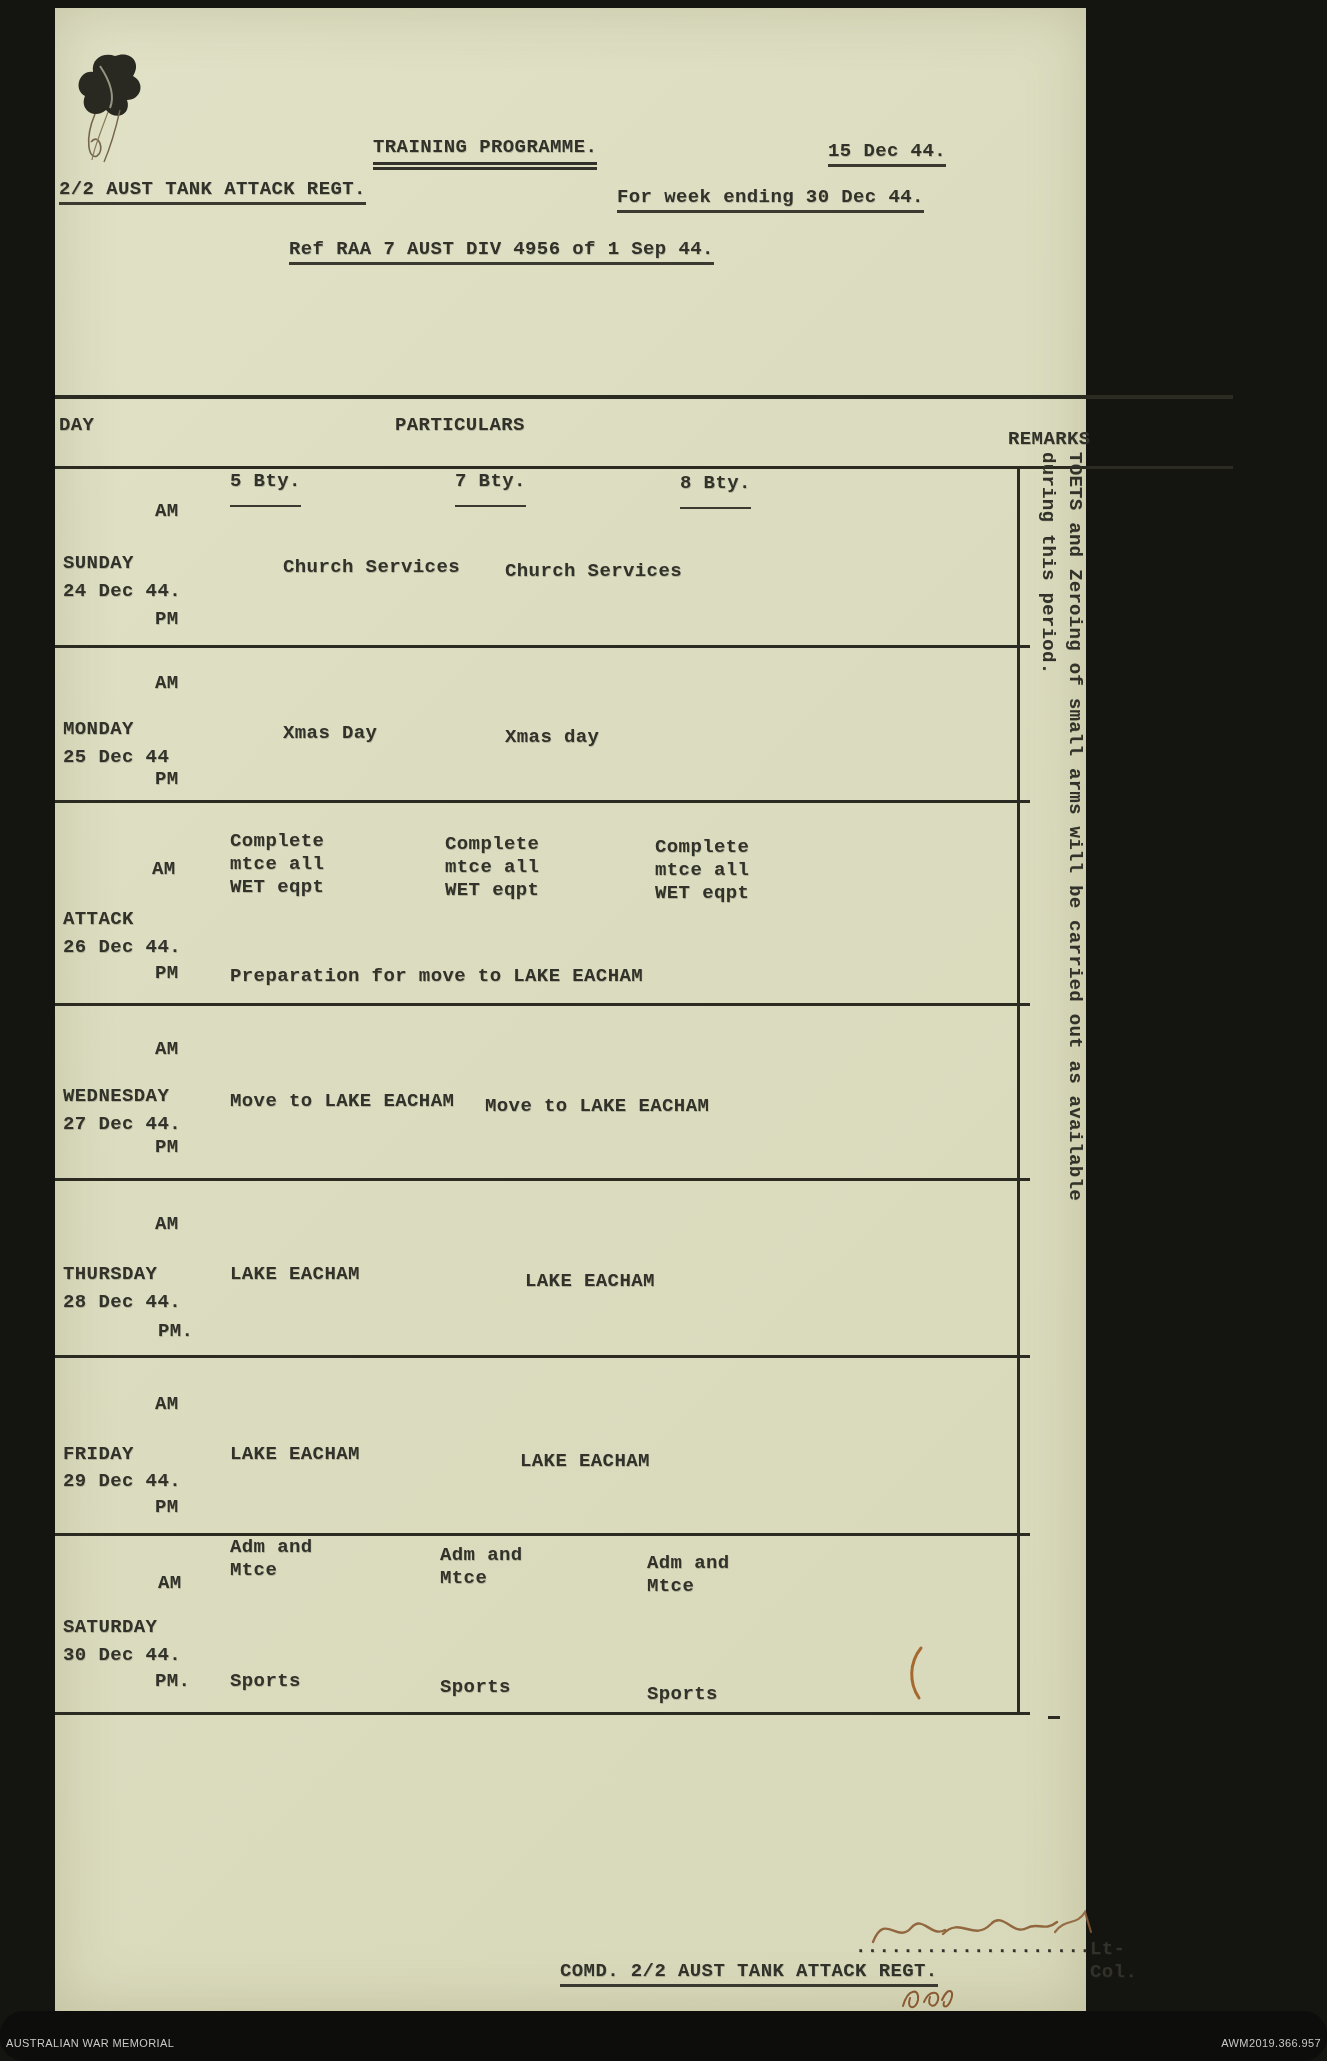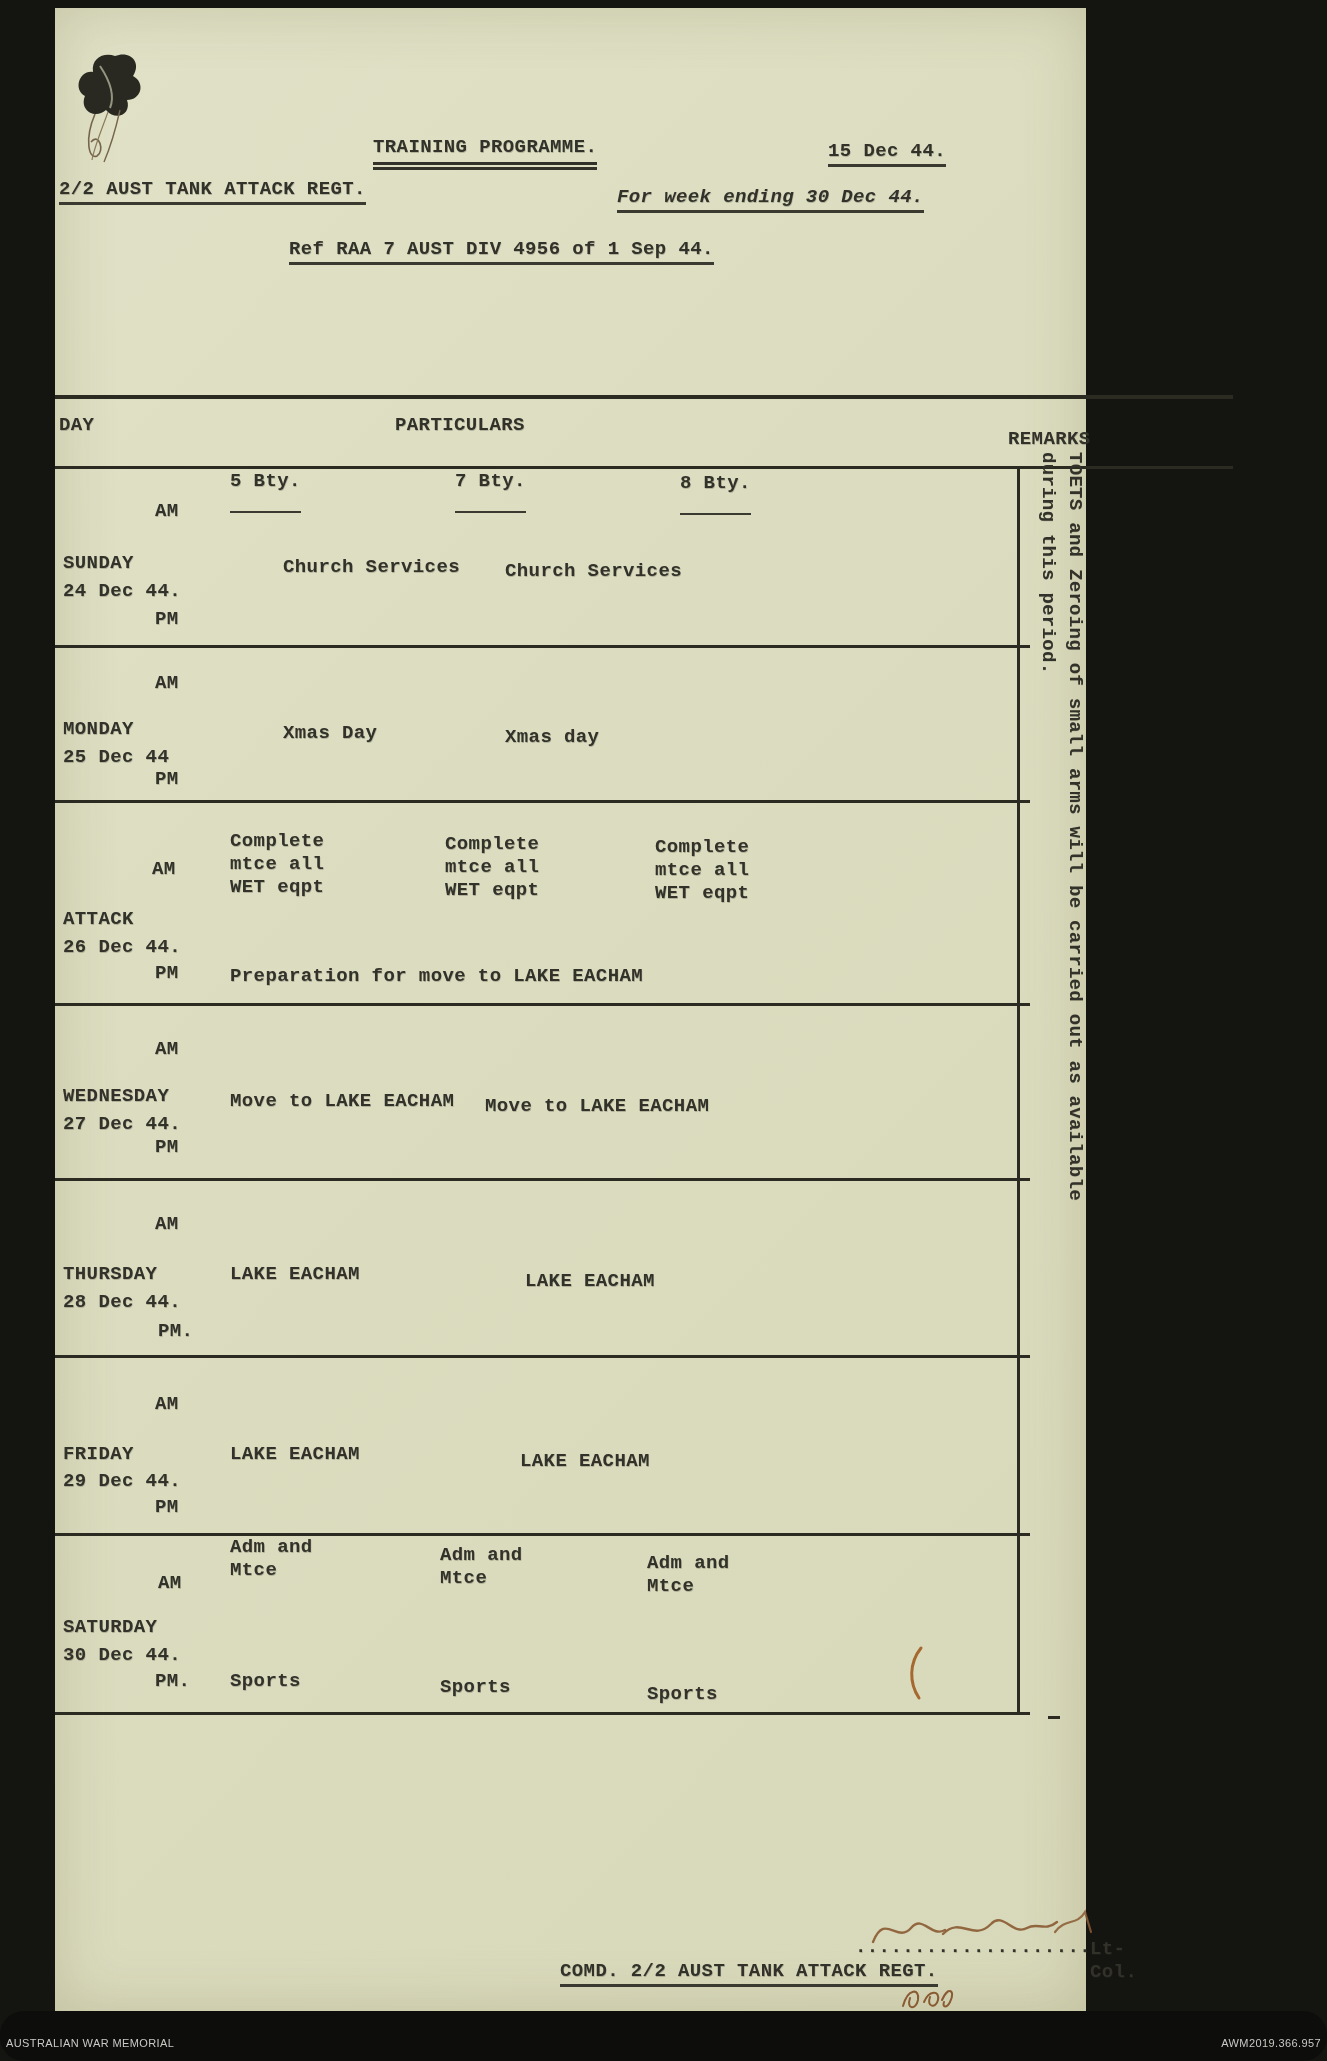--- a/index.html
+++ b/index.html
@@ -4,21 +4,21 @@
 <style>
   html,body{margin:0;padding:0;background:#141411;}
   #page{position:relative;width:1327px;height:2061px;background:#141411;overflow:hidden;
         font-family:"Liberation Mono","DejaVu Sans Mono",monospace;}
   #paper{position:absolute;left:55px;top:8px;width:1031px;height:2003px;
          background:linear-gradient(135deg,#e0e1c6 0%,#dcddc0 40%,#d8d9ba 100%);
          box-shadow:inset 0 0 60px rgba(110,100,60,.22);}
   .t{position:absolute;color:#32322a;font-weight:bold;font-size:19px;line-height:23px;
      letter-spacing:.4px;white-space:pre-line;text-shadow:.5px .5px 0 rgba(50,50,40,.25);}
   .u1{border-bottom:3px solid #3a3a30;padding-bottom:1px;}
-  .u1t{border-bottom:2px solid #3a3a30;padding-bottom:18px;}
+  .u1t{border-bottom:2px solid #3a3a30;padding-bottom:12px;}
   .u2{border-bottom:8px double #32322a;padding-bottom:3px;}
   .rule{position:absolute;background:#2b2b22;height:3px;}
   .vrule{position:absolute;background:#2b2b22;width:3px;}
   .remarks-note{position:absolute;left:1033px;top:444px;width:780px;
      transform:rotate(90deg);transform-origin:0 0;color:#32322a;font-weight:bold;
      font-size:19px;line-height:27px;white-space:pre-line;letter-spacing:.3px;
      text-shadow:.5px .5px 0 rgba(50,50,40,.25);}
   #footer-band{position:absolute;left:0;bottom:0;width:1327px;height:50px;background:#0d0d0b;border-radius:24px;}
   .foot-t{position:absolute;bottom:12px;color:#c9c9c5;font-family:"Liberation Sans",sans-serif;
      font-size:11px;letter-spacing:.4px;}
@@ -34,21 +34,21 @@
       <path d="M45,8 C60,2 72,14 63,28 C76,35 71,52 57,52 C62,66 46,74 36,62 C25,72 9,62 15,48 C3,42 9,22 23,24 C21,10 34,4 45,8 Z" fill="#1b1b16" opacity="0.93"></path>
       <path d="M30,18 C40,33 45,48 40,60" stroke="#dcddc0" stroke-width="2" fill="none" opacity="0.6"></path>
       <path d="M25,66 C14,92 19,112 27,108 C35,103 29,84 21,94" stroke="#75654c" stroke-width="1.6" fill="none"></path>
       <path d="M50,62 C45,84 40,100 34,114" stroke="#75654c" stroke-width="1.4" fill="none"></path>
       <path d="M38,64 C30,86 24,100 22,112" stroke="#8a7a5c" stroke-width="1.2" fill="none"></path>
     </svg>
 
     <span class="t u2" style="left:318px;top:128px;">TRAINING PROGRAMME.</span>
     <span class="t u1" style="left:773px;top:132px;">15 Dec 44.</span>
     <span class="t u1" style="left:4px;top:170px;">2/2 AUST TANK ATTACK REGT.</span>
-    <span class="t u1" style="left:562px;top:178px;font-style:italic;">For week ending 30 Dec 44.</span>
+    <span class="t u1" style="left:562px;top:178px;">For week ending 30 Dec 44.</span>
     <span class="t u1" style="left:234px;top:230px;">Ref RAA 7 AUST DIV 4956 of 1 Sep 44.</span>
 
     <div class="rule" style="left:0;top:387px;width:1178px;height:4px;"></div>
     <span class="t" style="left:4px;top:406px;">DAY</span>
     <span class="t" style="left:340px;top:406px;">PARTICULARS</span>
     <span class="t" style="left:953px;top:420px;">REMARKS</span>
     <div class="rule" style="left:0;top:458px;width:1178px;"></div>
     <div class="vrule" style="left:962px;top:458px;height:1249px;width:2.5px;"></div>
 
     <span class="t u1t" style="left:175px;top:462px;">5 Bty.</span>

